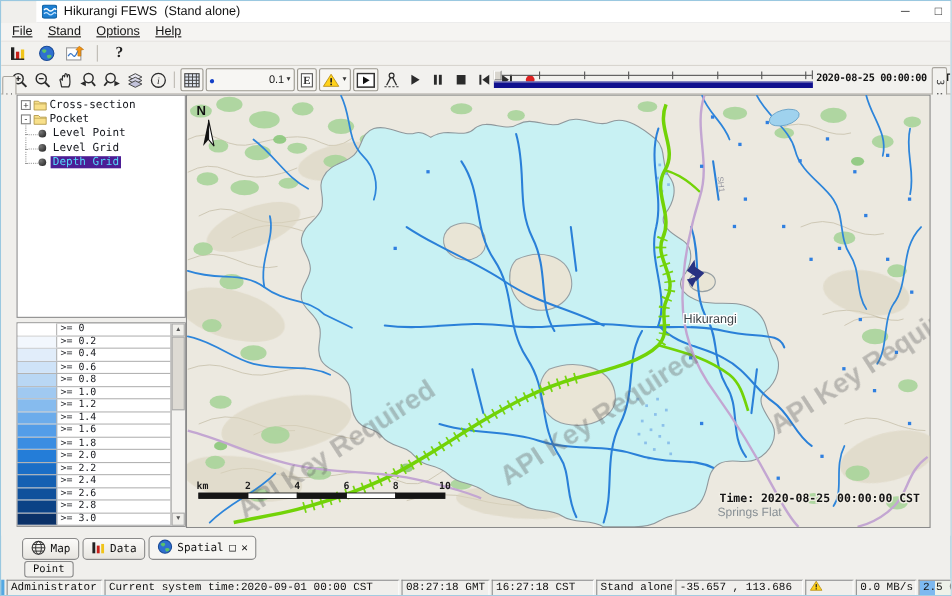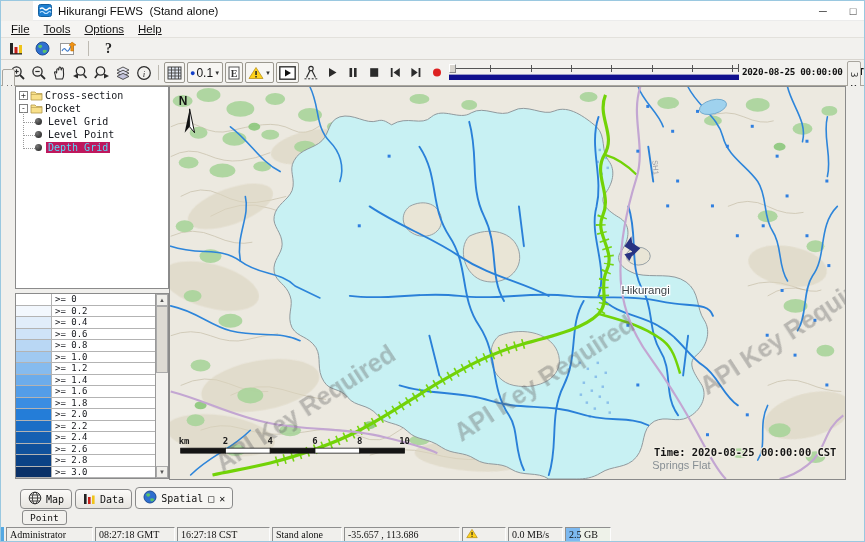--- a/index.html
+++ b/index.html
@@ -25,21 +25,21 @@
 
   
   .toolbar1 { position:absolute; left:0; top:37px; width:865px; height:22px; background:#f2f1ee;
               border-bottom:1px solid #d8d5cf; display:flex; align-items:center; padding-left:5px; gap:5px; }
   .toolbar2 { position:absolute; left:0; top:59px; width:865px; height:26px; background:#f2f1ee;
               border-bottom:1px solid #a9a69e; display:flex; align-items:center; padding-left:6px; }
   .tb-icon { width:21px; height:20px; display:flex; align-items:center; justify-content:center; }
   .tb-sep { width:1px; height:15px; background:#bdbab2; margin:0 4px; }
   .tb-btn { height:21px; display:flex; align-items:center; justify-content:center; gap:1px;
             border:1px solid #9b988f; background:#f7f6f3; border-radius:2px; margin:0 1px; padding:0 2px; }
-  .dot-label { font-size:12px; color:#151515; }
+  .dot-label { font-size:10px; color:#151515;margin-left:48px; }
   .dot-blue { color:#1440c8; font-size:9px; }
   .caret { font-size:6px; color:#333; }
   .help-q { font-family:"Liberation Serif", serif; font-weight:bold; font-size:14px; color:#222; }
 
   .timeline { position:absolute; left:448px; top:4px; width:290px; height:18px; }
   .tl-rule { height:8px; border-left:1px solid #555; border-right:1px solid #555; position:relative; }
   .tl-base { position:absolute; left:0; right:0; top:4px; height:1px; background:#555; }
   .tl-tick { position:absolute; top:1px; width:1px; height:7px; background:#555; }
   .tl-thumb { position:absolute; left:-1px; top:0; width:7px; height:9px; background:#d9d6cf;
               border:1px solid #8a8a8a; border-top-color:#fff; border-left-color:#fff; }
@@ -63,21 +63,21 @@
   .tree-row { height:13px; display:flex; align-items:center; font-size:10px;
               font-family:"DejaVu Sans Mono", monospace; color:#14161c; white-space:nowrap; }
   .tree-toggle { width:9px; height:9px; border:1px solid #7f7f7f; background:#fff; font-size:8px;
                  line-height:7px; text-align:center; margin-left:3px; color:#333; flex:none; }
   .tree-folder { margin-left:2px; flex:none; display:flex; }
   .tree-conn { width:12px; height:11px; border-left:1px dotted #9a9a9a; border-bottom:1px dotted #9a9a9a;
                margin-left:7px; transform:translateY(-4px); flex:none; }
   .tree-bullet { width:7px; height:7px; border-radius:50%;
                  background:radial-gradient(circle at 30% 30%, #777, #1c1c1c); margin-right:4px; flex:none; }
   .tree-label { padding:0 2px; }
-  .tree-row.selected .tree-label { background:#be185d; color:#55d8fa; }
+  .tree-row.selected .tree-label { background:#4c1d95; color:#55d8fa; }
 
   .legend-panel { flex:1; border:1px solid #8b8b8b; background:#fff; display:flex; flex-direction:column; }
   .legend-header { height:16px; border-bottom:1px solid #999; display:flex; align-items:center;
                    gap:5px; padding-left:5px; font-size:10px; font-family:"DejaVu Sans Mono", monospace; }
   .legend-checkbox { width:9px; height:9px; border:1px solid #787878; background:#fff; flex:none; }
   .legend-body { flex:1; display:flex; }
   .legend-rows { flex:1; display:flex; flex-direction:column; }
   .legend-row { flex:1; display:flex; border-bottom:1px solid #b3b3b3; }
   .legend-swatch { width:36px; border-right:1px solid #b3b3b3; flex:none; }
   .legend-label { flex:1; font-size:9px; font-family:"DejaVu Sans Mono", monospace;
@@ -106,21 +106,21 @@
   .logsrow { position:absolute; left:0; top:509px; width:865px; height:16px; }
   .logs-btn { position:absolute; left:21px; top:0; height:15px; padding:0 7px; border:1px solid #8a8a8a;
               border-radius:3px; background:#f2f1ee; font-size:9.5px;
               font-family:"DejaVu Sans Mono", monospace; display:flex; align-items:center; color:#111; }
 
   
   .statusbar { position:absolute; left:0; top:525px; width:865px; height:17px; background:#f0efec;
                display:flex; gap:2px; padding:1px 0 1px 0; }
   .blue-edge { width:3px; background:#54a8e2; flex:none; }
   .status-seg { border:1px solid; border-color:#8f8f8f #fcfcfc #fcfcfc #8f8f8f; background:#f0efec;
-                font-size:10px; font-family:Liberation Serif, serif; color:#101010;
+                font-size:10px; font-family:Liberation Mono, monospace; color:#101010;
                 display:flex; align-items:center; padding:0 3px; white-space:nowrap; overflow:hidden;
                 flex:none; gap:3px; }
   .status-seg.progress { background:linear-gradient(90deg,#7db9f0 0,#7db9f0 32%,#eef2e9 32%); }
 </style>
 </head>
 <body>
 
 <div class="titlebar">
   <svg class="app-icon" viewBox="0 0 14 13">
     <rect x="0.5" y="0.5" width="13" height="12" rx="2" fill="#1d7fd1" stroke="#14609f"></rect>
@@ -136,21 +136,21 @@
         <span>□</span>
       </div>
     <div class="win-btn">
         <span>✕</span>
       </div>
   </div>
 </div>
 
 <div class="menubar">
     <span class="menu-item">File</span>
-    <span class="menu-item">Tools</span>
+    <span class="menu-item">Stand</span>
     <span class="menu-item">Options</span>
     <span class="menu-item">Help</span>
   </div>
 
 <div class="toolbar1">
   <span class="tb-icon">
     <svg width="15" height="15" viewBox="0 0 15 15">
       <rect x="1" y="2" width="3" height="11" fill="#222"></rect>
       <rect x="5.5" y="6" width="3" height="7" fill="#c8201a"></rect>
       <rect x="10" y="4" width="3" height="9" fill="#f0c419"></rect>
@@ -342,26 +342,26 @@
             <svg width="13" height="11" viewBox="0 0 13 11">
               <path d="M1,2 h4 l1.5,1.5 H12 V10 H1z" fill="#f8e08a" stroke="#b3994a" stroke-width="0.8"></path>
               <path d="M1,4.5 H12" stroke="#b3994a" stroke-width="0.6"></path>
             </svg>
           </span>
           <span class="tree-label">Pocket</span>
         </div>
         <div class="tree-row">
           <span class="tree-conn"></span>
           <span class="tree-bullet"></span>
-          <span class="tree-label">Level Grid</span>
+          <span class="tree-label">Level Point</span>
         </div>
         <div class="tree-row">
           <span class="tree-conn"></span>
           <span class="tree-bullet"></span>
-          <span class="tree-label">Level Point</span>
+          <span class="tree-label">Level Grid</span>
         </div>
         <div class="tree-row selected">
           <span class="tree-conn"></span>
           <span class="tree-bullet"></span>
           <span class="tree-label">Depth Grid</span>
         </div>
       </div>
     <div class="legend-panel">
       <div class="legend-body">
         <div class="legend-rows">
@@ -717,20 +717,23 @@
   </div>
 <div class="logsrow">
   <div class="logs-btn">Point</div>
 </div>
 
 <div class="statusbar">
     <div class="blue-edge"></div>
     <div class="status-seg" style="width: 87px;">
       <span>Administrator</span>
     </div>
+    <div class="status-seg" style="width: 268px;">
+      <span>Current system time:2020-09-01 00:00 CST</span>
+    </div>
     <div class="status-seg" style="width: 80px;">
       <span>08:27:18 GMT</span>
     </div>
     <div class="status-seg" style="width: 93px;">
       <span>16:27:18 CST</span>
     </div>
     <div class="status-seg" style="width: 70px;">
       <span>Stand alone</span>
     </div>
     <div class="status-seg" style="width: 116px;">

